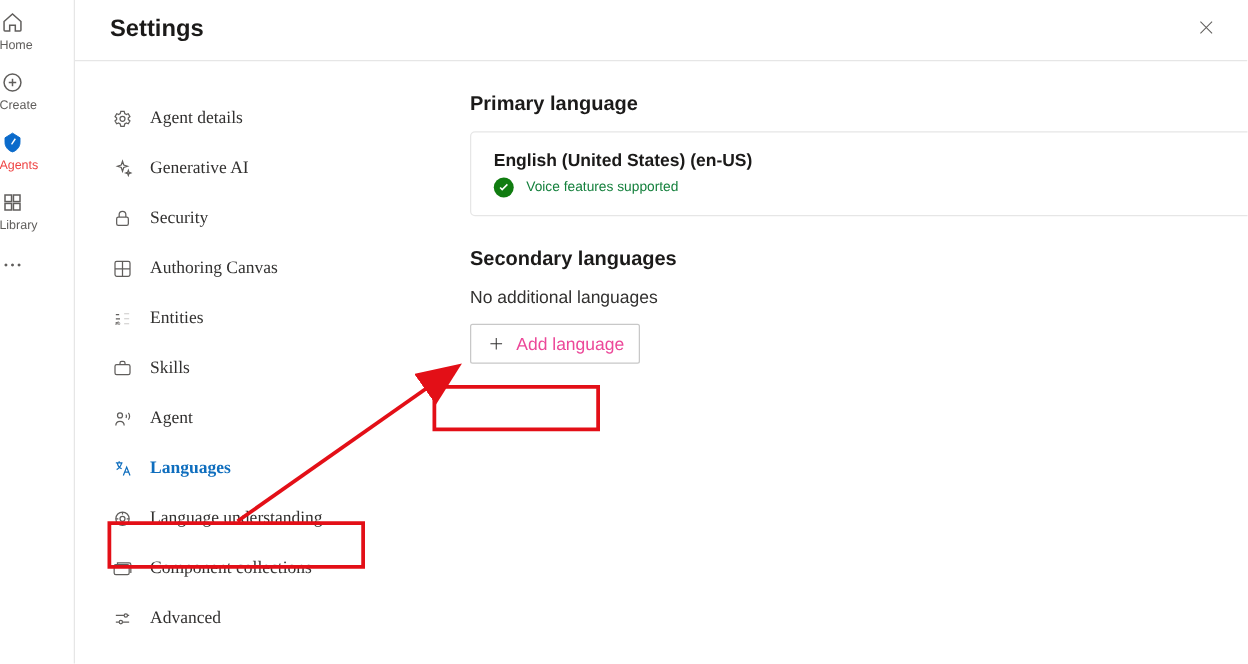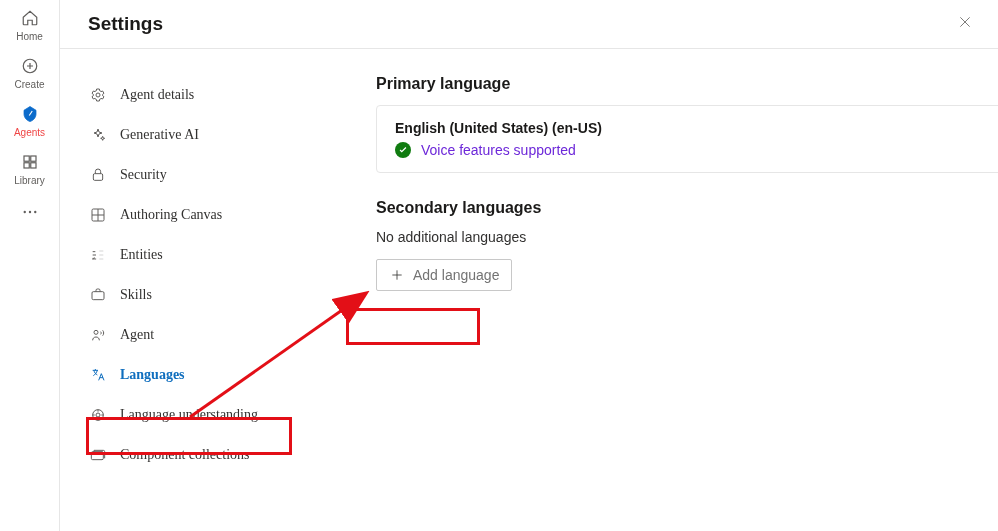--- a/index.html
+++ b/index.html
@@ -22,21 +22,21 @@
     border-right: 1px solid #e6e6e6;
     display: flex;
     flex-direction: column;
     align-items: center;
     padding-top: 8px;
   }
   .rail-item {
     width: 60px;
     display: flex;
     flex-direction: column;
-    align-items: center;
+    align-items: flex-start;
     margin-bottom: 14px;
     cursor: pointer;
     color: #605e5c;
   }
   .rail-item .ri-icon {
     width: 20px;
     height: 20px;
     display: flex;
     align-items: center;
     justify-content: center;
@@ -134,22 +134,22 @@
     border-radius: 4px;
     padding: 14px 18px 14px 18px;
     margin-bottom: 26px;
     width: 636px;
   }
   .card-title { font-size: 14px; font-weight: 600; }
   .card-sub {
     display: flex;
     align-items: center;
     margin-top: 6px;
-    font-size: 14px;
-    color: #6d28d9;
+    font-size: 11px;
+    color: #15803d;
   }
   .check-icon {
     width: 16px; height: 16px;
     border-radius: 50%;
     background: #107c10;
     display: inline-flex;
     align-items: center;
     justify-content: center;
     margin-right: 10px;
   }
@@ -158,21 +158,21 @@
   .add-btn {
     display: inline-flex;
     align-items: center;
     height: 32px;
     padding: 0 12px;
     border: 1px solid #c8c8c8;
     background: #fff;
     border-radius: 2px;
     font-size: 14px;
     cursor: pointer;
-    color:#737373;
+    color:#ec4899;
   }
   .add-btn .plus {
     width: 16px; height: 16px;
     margin-right: 8px;
     display: flex; align-items:center; justify-content:center;
   }
   
   .arrow-svg {
     position: absolute;
     left: 0; top: 0;
@@ -331,20 +331,28 @@
         <span class="si-label">Language understanding</span>
       </div>
       <div class="side-item">
         <span class="si-icon">
           <svg width="16" height="16" viewBox="0 0 24 24" fill="none" stroke="currentColor" stroke-width="1.5">
               <rect x="2" y="7" width="18" height="12" rx="2"></rect>
               <path d="M6 7V5h14a2 2 0 0 1 2 2v10"></path>
             </svg>
         </span>
         <span class="si-label">Component collections</span>
+      </div>
+      <div class="side-item">
+        <span class="si-icon">
+          <svg width="16" height="16" viewBox="0 0 24 24" fill="none" stroke="currentColor" stroke-width="1.5">
+              <path d="M4 8h10M18 8h2M14 8a2 2 0 1 0 4 0 2 2 0 1 0-4 0M4 16h4M12 16h8M8 16a2 2 0 1 0 4 0 2 2 0 1 0-4 0"></path>
+            </svg>
+        </span>
+        <span class="si-label">Advanced</span>
       </div>
     </div>
 
     <div class="main">
       <h3 class="section-title">Primary language</h3>
       <div class="card">
         <div class="card-title">English (United States) (en-US)</div>
         <div class="card-sub">
           <span class="check-icon">
             <svg width="10" height="10" viewBox="0 0 24 24" fill="none" stroke-width="3">

